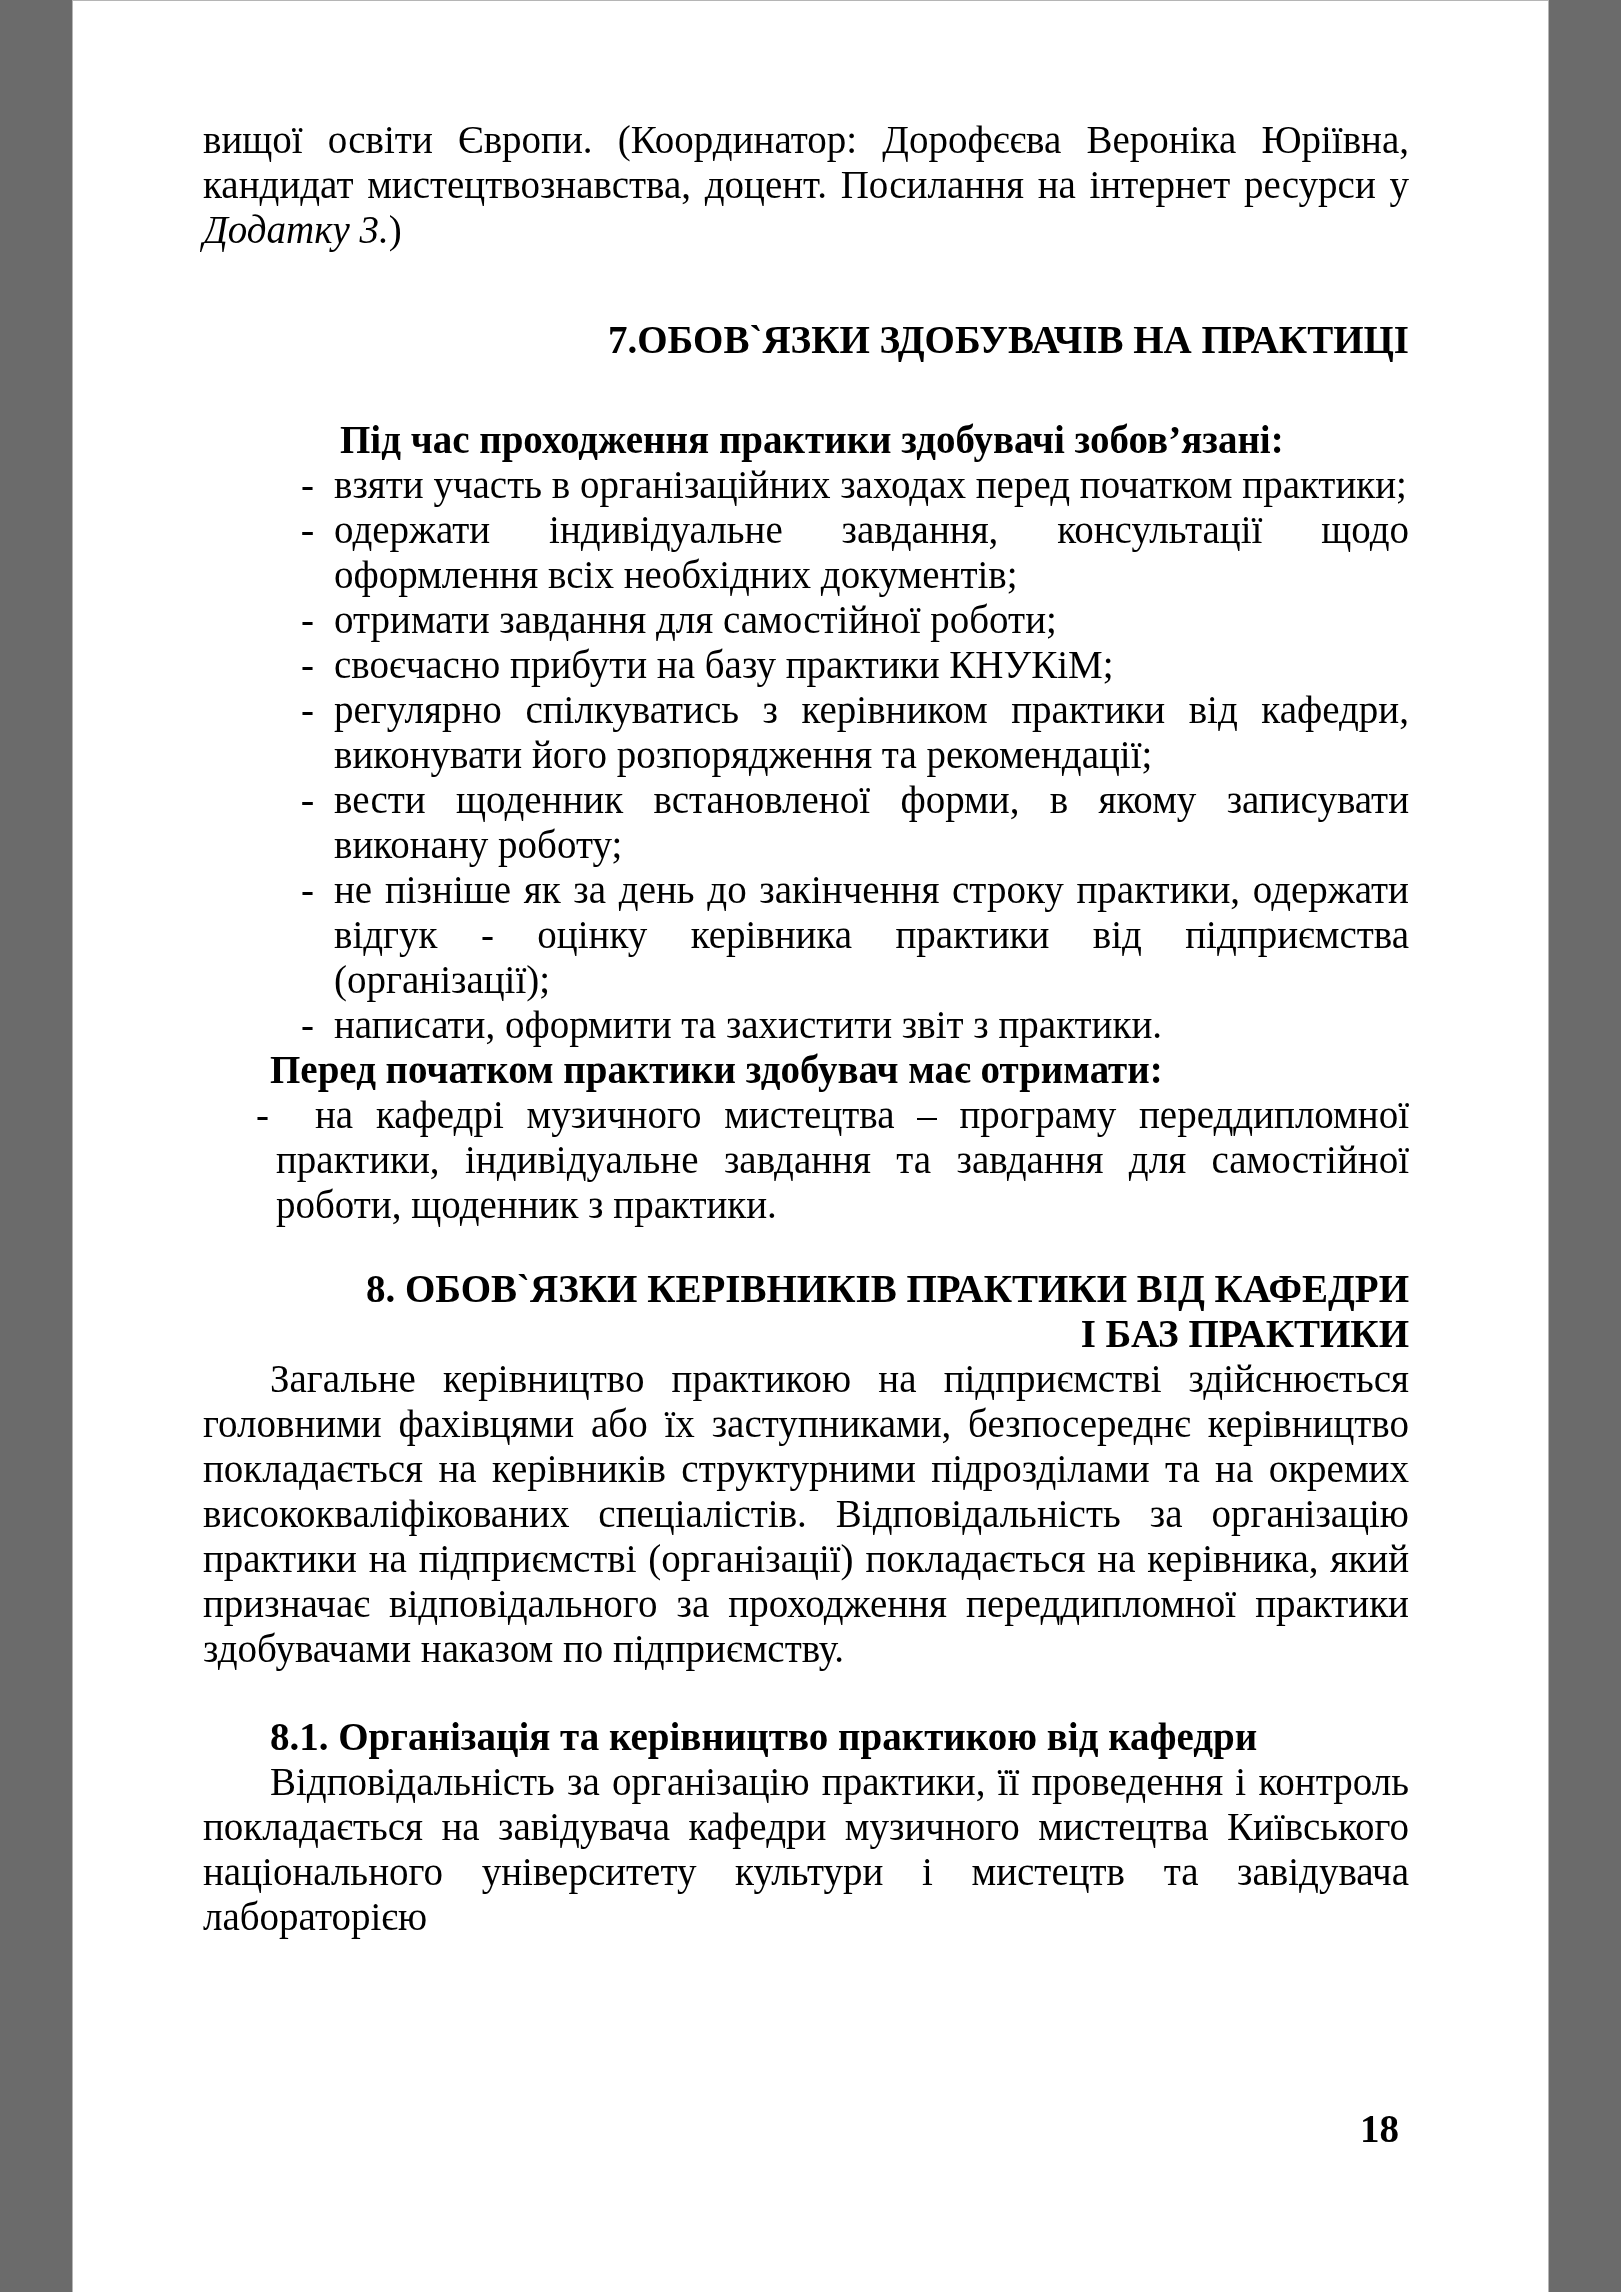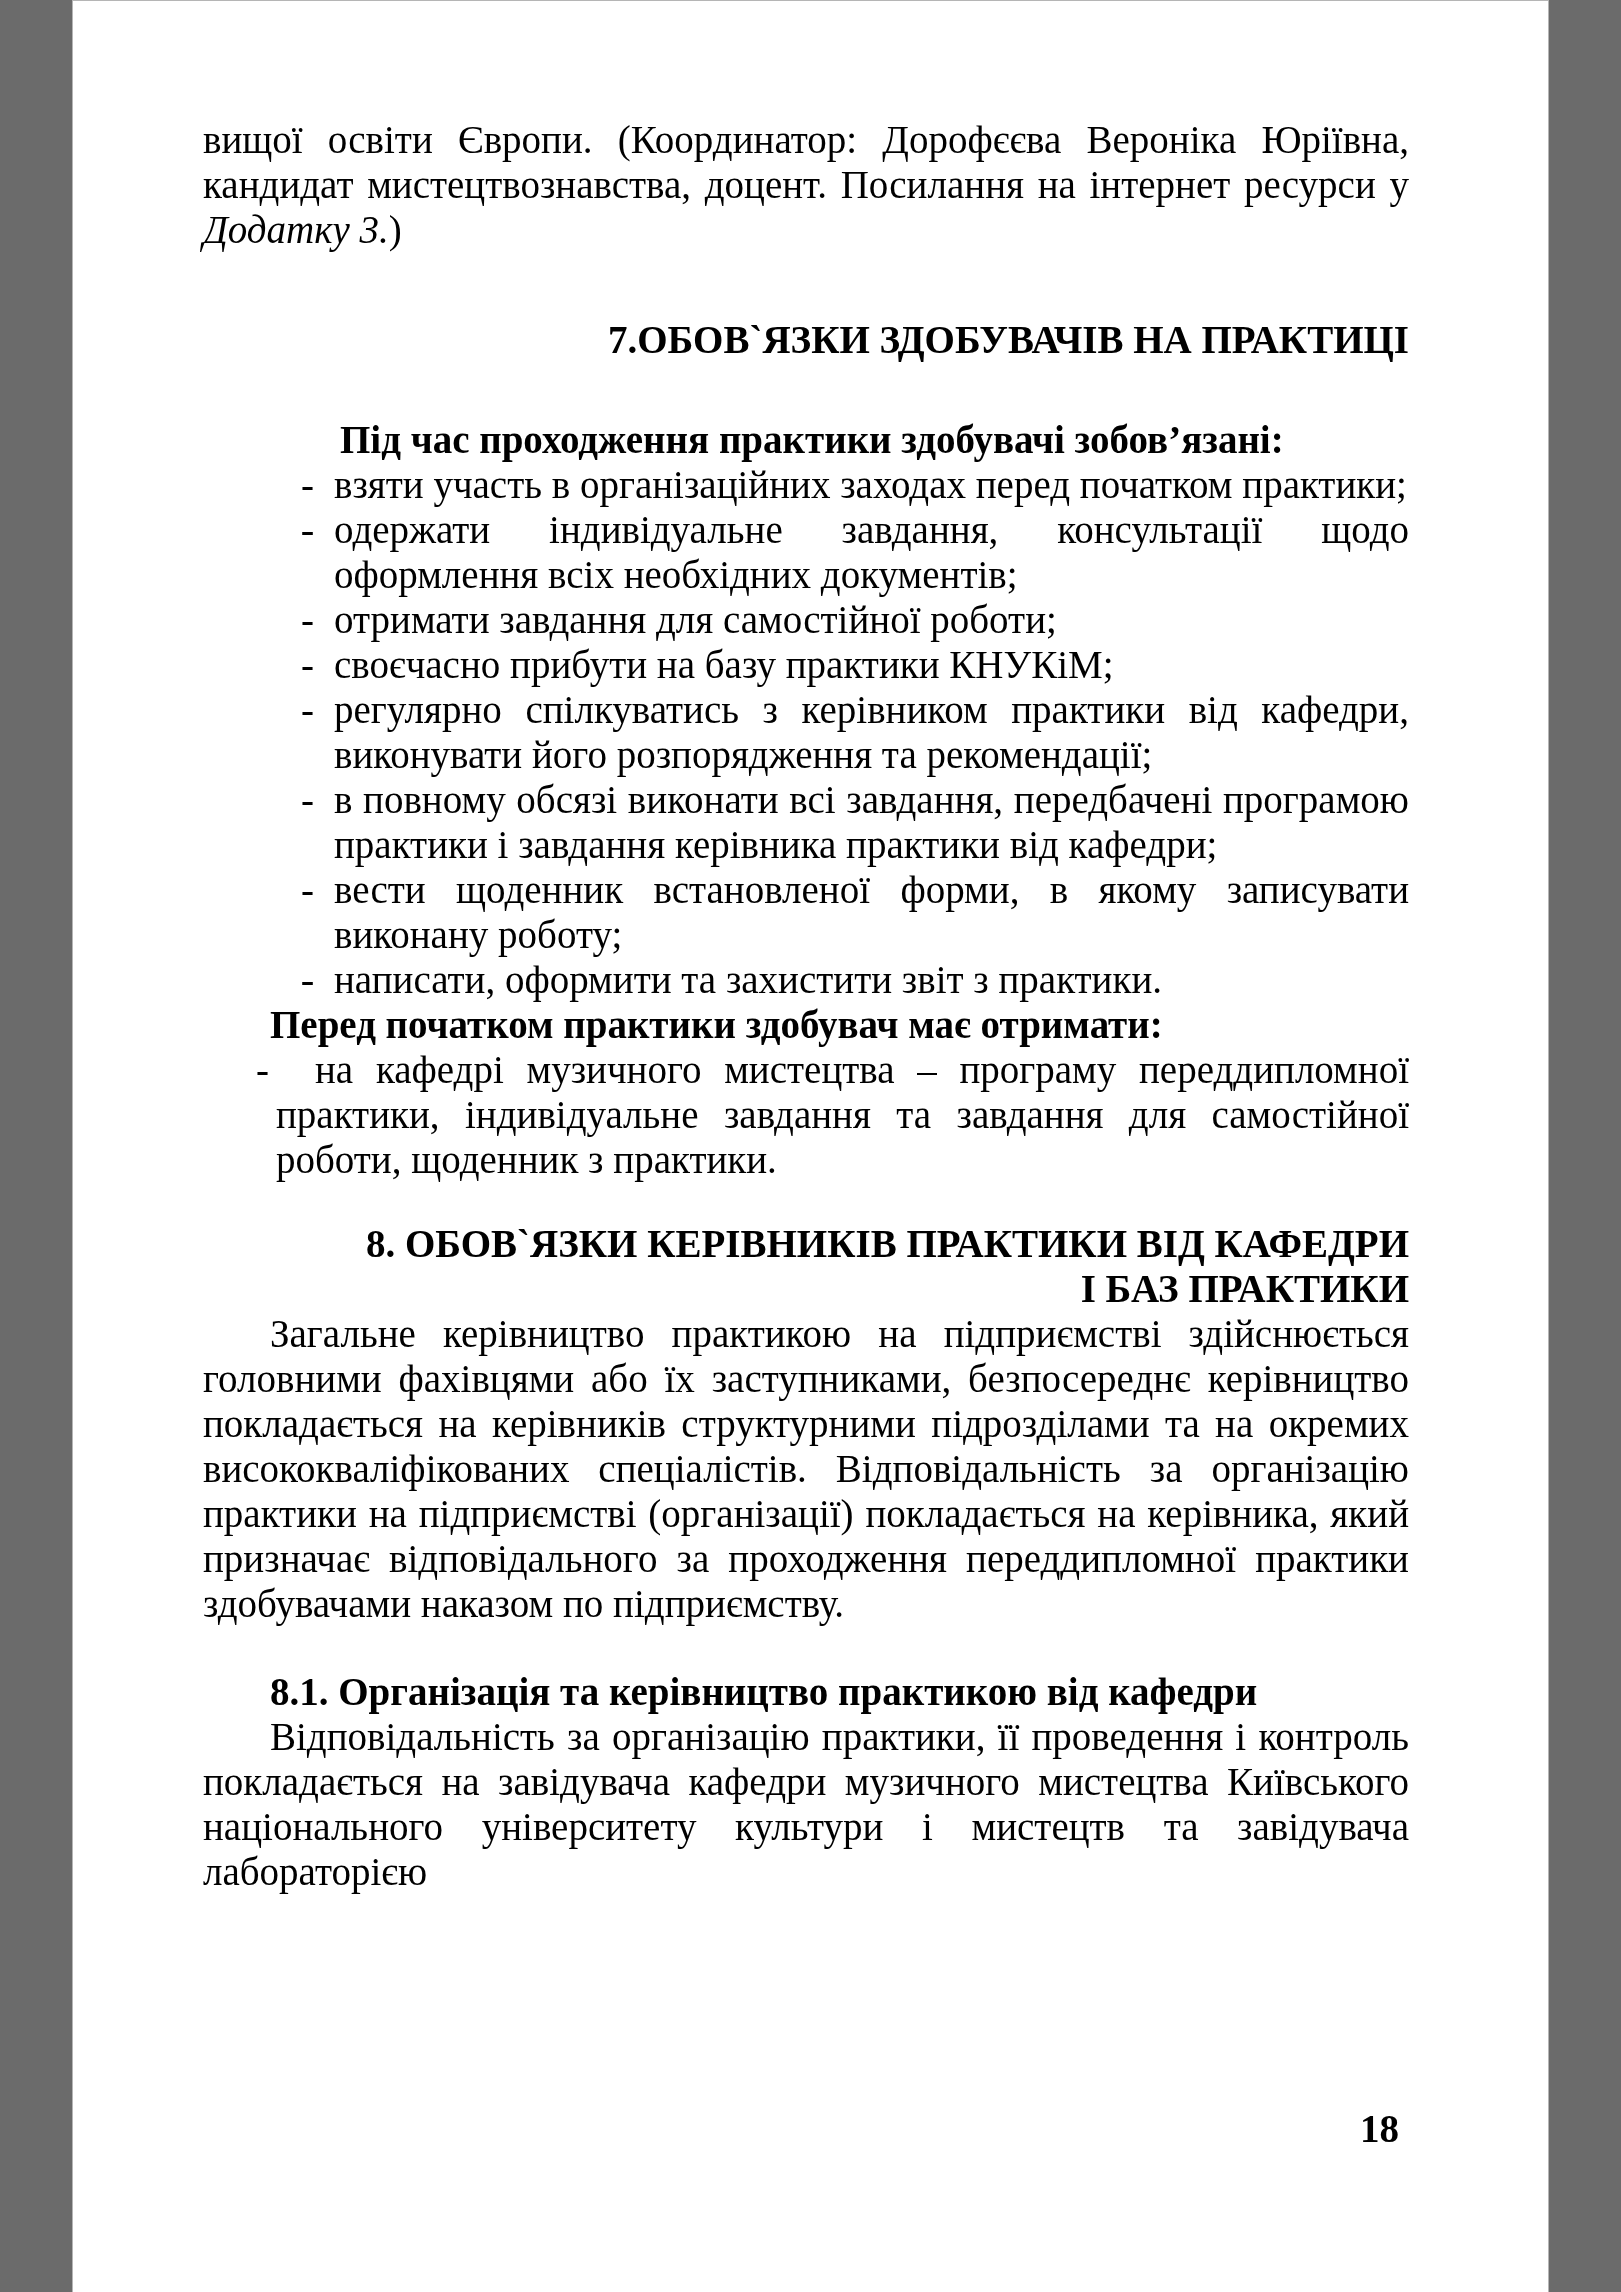--- a/index.html
+++ b/index.html
@@ -81,23 +81,23 @@
 
     <p class="bold indent-lg">Під час проходження практики здобувачі зобов’язані:</p>
 
     <div>
       <div class="li"><span class="marker">-</span><span>взяти участь в організаційних заходах перед початком практики;</span></div>
       <div class="li"><span class="marker">-</span></div>
       <div class="li"><span class="marker">-</span><span>одержати індивідуальне завдання, консультації щодо оформлення всіх необхідних документів;</span></div>
       <div class="li"><span class="marker">-</span><span>отримати завдання для самостійної роботи;</span></div>
       <div class="li"><span class="marker">-</span><span>своєчасно прибути на базу практики КНУКіМ;</span></div>
       <div class="li"><span class="marker">-</span><span>регулярно спілкуватись з керівником практики від кафедри, виконувати його розпорядження та рекомендації;</span></div>
-      <div class="li"><span class="marker">-</span><span>в повному обсязі виконати всі завдання, передбачені програмою практики і завдання керівника практики від кафедри;</span></div>
+      <div class="li"><span class="marker">-</span></div>
       <div class="li"><span class="marker">-</span><span>вести щоденник встановленої форми, в якому записувати виконану роботу;</span></div>
-      <div class="li"><span class="marker">-</span></div>
+      <div class="li"><span class="marker">-</span><span>не пізніше як за день до закінчення строку практики, одержати відгук - оцінку керівника практики від підприємства (організації);</span></div>
       <div class="li"><span class="marker">-</span><span>написати, оформити та захистити звіт з практики.</span></div>
     </div>
 
     <p class="bold indent-md">Перед початком практики здобувач має отримати:</p>
 
     <div class="li-out"><span class="marker">-</span><span>на кафедрі музичного мистецтва – програму переддипломної практики, індивідуальне завдання та завдання для самостійної роботи, щоденник з практики.</span></div>
 
 
     <div class="gap-c"></div>
 

